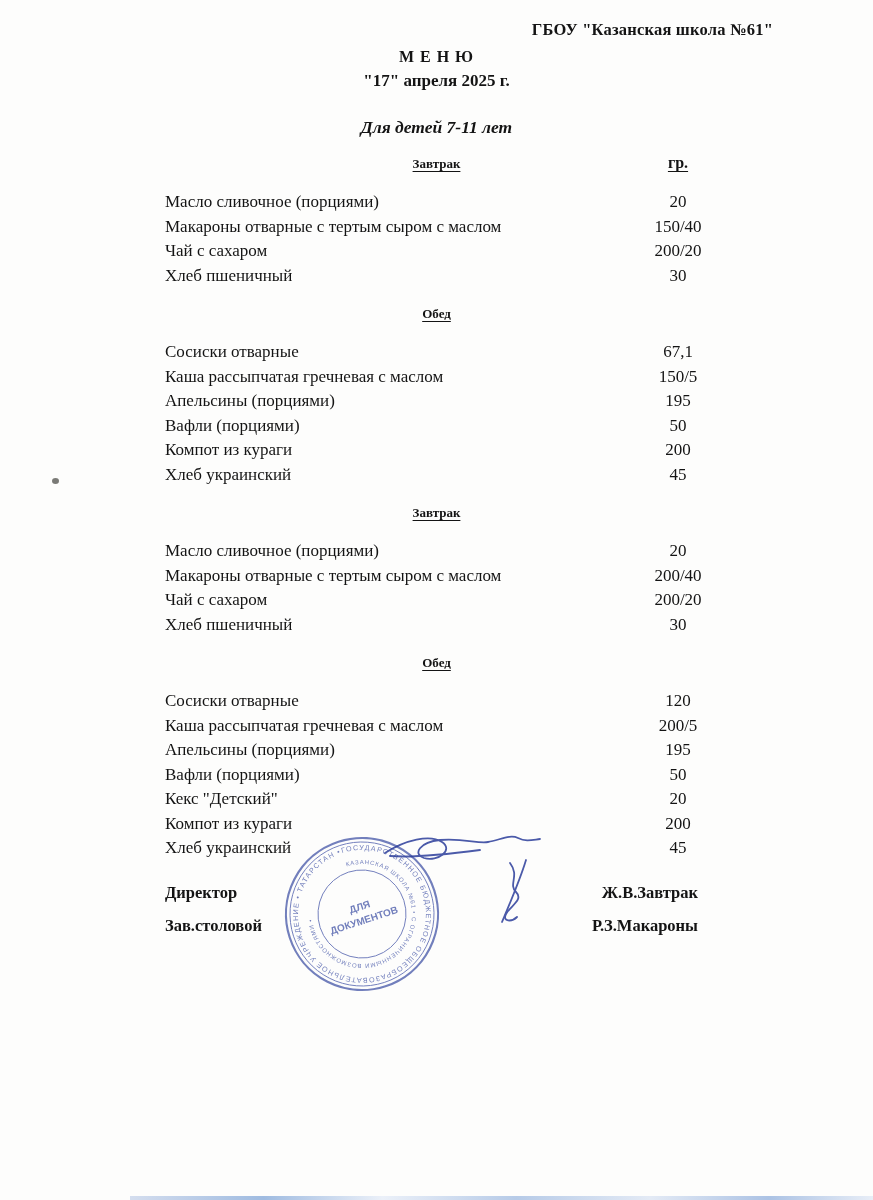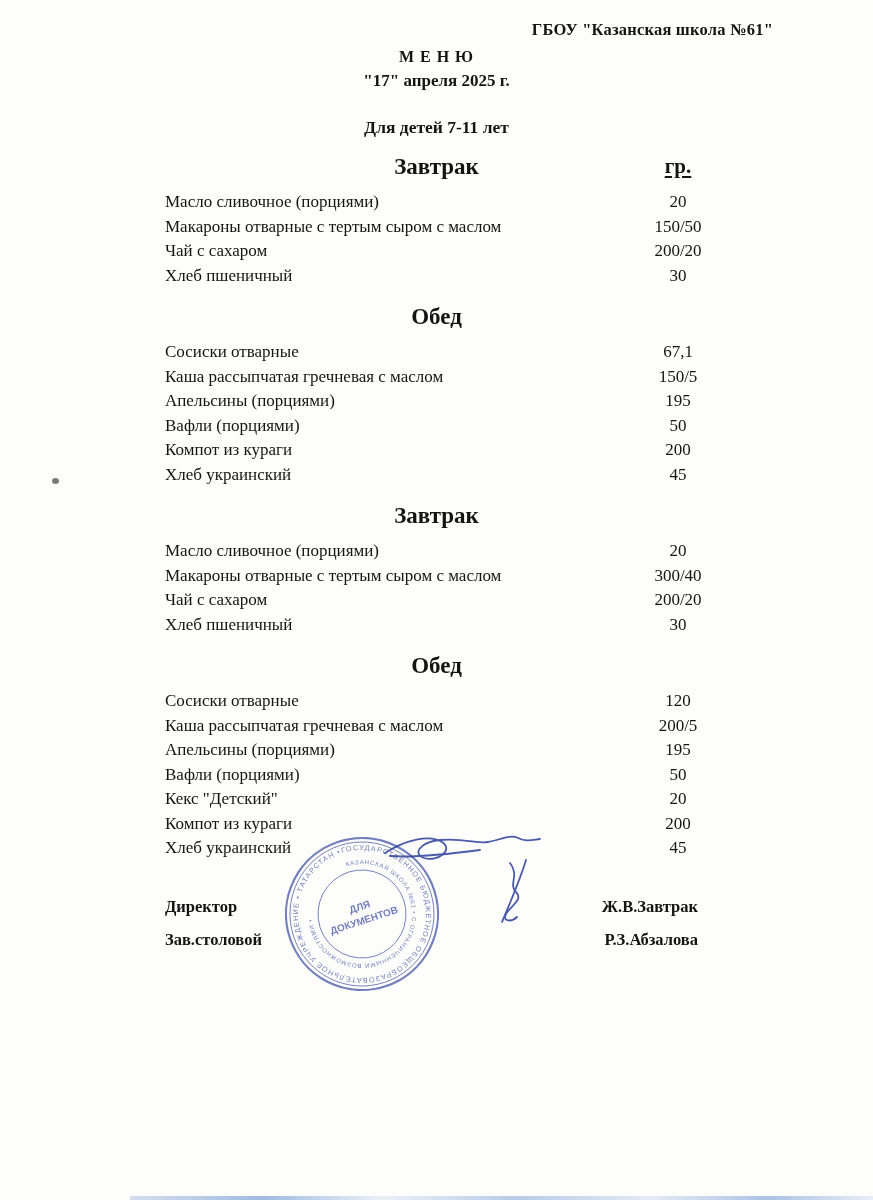--- a/index.html
+++ b/index.html
@@ -14,42 +14,42 @@
     text-align:right;padding:20px 100px 0 0;
     font-weight:bold;font-size:16.5px;letter-spacing:.2px;
   }
   .doc-title{
     text-align:center;font-weight:bold;font-size:16px;margin-top:8px;letter-spacing:1px;
   }
   .doc-date{
     text-align:center;font-weight:bold;font-size:17px;margin-top:5px;
   }
   .age-title{
-    text-align:center;font-weight:bold;font-size:17.5px;margin-top:26px;
+    text-align:center;font-weight:bold;font-style:italic;font-size:17.5px;margin-top:26px;
   }
   .meal-header{
     position:relative;text-align:center;margin-top:16px;height:26px;
   }
   .meal-title{
-    font-weight:bold;font-size:23px;
+    font-weight:bold;font-size:13px;text-decoration:underline;
     text-underline-offset:3px;
   }
   .grams-header{
     position:absolute;left:633px;top:0;width:90px;text-align:center;
-    font-weight:bold;font-size:21px;text-decoration:underline;text-underline-offset:3px;
+    font-weight:bold;font-size:16px;text-decoration:underline;text-underline-offset:3px;
   }
   .rows{margin-top:10px;}
   .row{
     display:flex;align-items:center;
     margin:0 150px 0 165px;
     font-size:17px;line-height:24.5px;
   }
   .row .name{flex:1;}
   .row .val{width:90px;text-align:center;}
-  .signatures{margin-top:36px;text-align:center;}
+  .signatures{margin-top:22px;text-align:center;}
   .sig-row{
     display:flex;justify-content:space-between;
     margin:0 175px 13px 165px;
     font-weight:bold;font-size:16.5px;
   }
   .speck{
     position:absolute;left:52px;top:478px;width:7px;height:6px;border-radius:50%;
     background:#5a5a55;opacity:.8;filter:blur(.4px);
   }
   .scan-edge{
@@ -76,21 +76,21 @@
     <span class="meal-title">Завтрак</span>
     <span class="grams-header">гр.</span>
   </div>
   <div class="rows">
     <div class="row">
         <span class="name">Масло сливочное (порциями)</span>
         <span class="val">20</span>
       </div>
     <div class="row">
         <span class="name">Макароны отварные с тертым сыром с маслом</span>
-        <span class="val">150/50</span>
+        <span class="val">150/40</span>
       </div>
     <div class="row">
         <span class="name">Чай с сахаром</span>
         <span class="val">200/20</span>
       </div>
     <div class="row">
         <span class="name">Хлеб пшеничный</span>
         <span class="val">30</span>
       </div>
   </div>
@@ -129,21 +129,21 @@
   <div class="meal-header">
     <span class="meal-title">Завтрак</span>
   </div>
   <div class="rows">
     <div class="row">
         <span class="name">Масло сливочное (порциями)</span>
         <span class="val">20</span>
       </div>
     <div class="row">
         <span class="name">Макароны отварные с тертым сыром с маслом</span>
-        <span class="val">300/40</span>
+        <span class="val">200/40</span>
       </div>
     <div class="row">
         <span class="name">Чай с сахаром</span>
         <span class="val">200/20</span>
       </div>
     <div class="row">
         <span class="name">Хлеб пшеничный</span>
         <span class="val">30</span>
       </div>
   </div>
@@ -182,21 +182,21 @@
       </div>
   </div>
 
   <div class="signatures">
     <div class="sig-row">
       <span>Директор</span>
       <span>Ж.В.Завтрак</span>
     </div>
     <div class="sig-row">
       <span>Зав.столовой</span>
-      <span>Р.З.Абзалова</span>
+      <span>Р.З.Макароны</span>
     </div>
   </div>
 
   <div class="stamp-wrap">
     <svg width="180" height="165" viewBox="0 0 180 165">
       <g transform="rotate(-18 90 82)" opacity="0.72">
         <circle cx="90" cy="82" r="76" fill="none" stroke="#3d4fa4" stroke-width="2.2"></circle>
         <circle cx="90" cy="82" r="72" fill="none" stroke="#3d4fa4" stroke-width="0.9"></circle>
         <circle cx="90" cy="82" r="44" fill="none" stroke="#3d4fa4" stroke-width="0.9"></circle>
         <defs>

